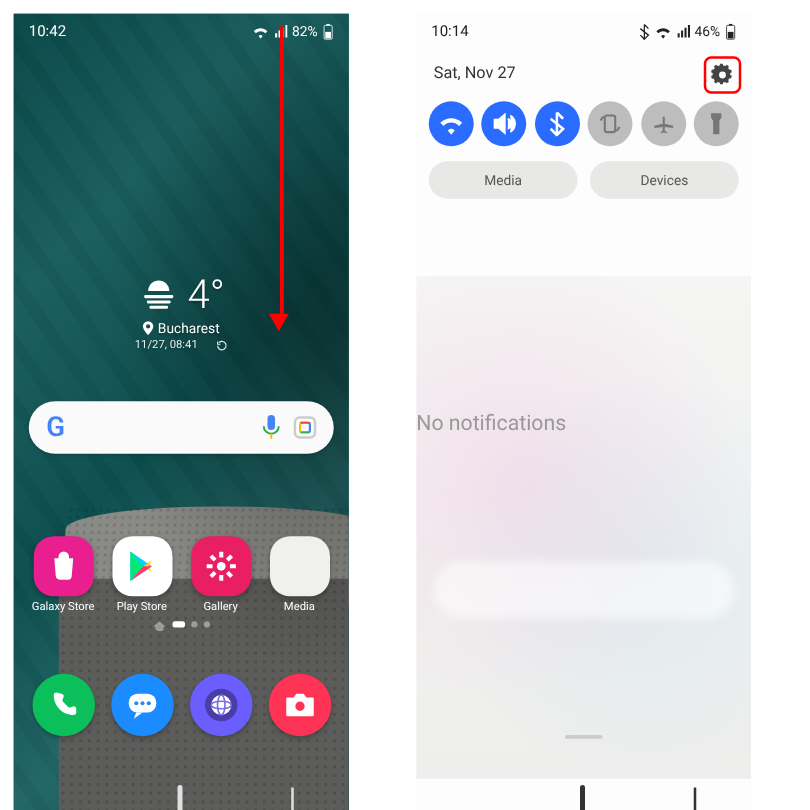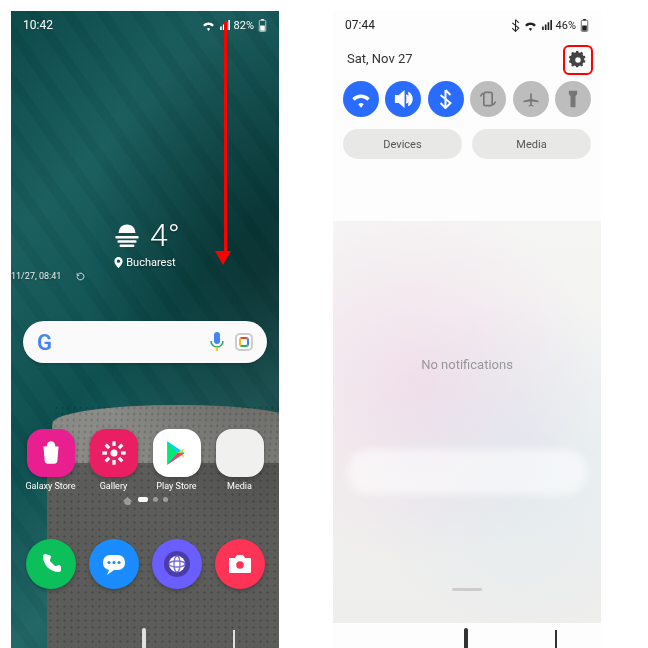--- a/index.html
+++ b/index.html
@@ -25,21 +25,21 @@
   .stat-right { display:flex; align-items:center; gap:4px; font-size:11px; }
 
   .arrow { position:absolute; left:210px; top:10px; z-index:6; }
   .arrow-line { width:3px; height:230px; background:#ff0000; margin:0 auto; }
   .arrow-head { width:0; height:0; border-left:8px solid transparent; border-right:8px solid transparent; border-top:14px solid #ff0000; margin-left:-6.5px; }
 
   .weather { position:absolute; top:205px; left:0; right:0; color:#fff; text-align:center; z-index:4; text-shadow:0 1px 2px rgba(0,0,0,.4); }
   .weather-main { display:flex; align-items:center; justify-content:center; gap:6px; font-size:32px; font-weight:300; }
   .fog-icon svg{width:34px;height:34px;}
   .weather-loc { font-size:11px; margin-top:2px; display:flex; align-items:center; justify-content:center; gap:3px; }
-  .weather-time { font-size:9px; opacity:.9; margin-top:2px; display:flex; align-items:center; gap:15px; }
+  .weather-time { font-size:9px; opacity:.9; margin-top:2px; display:flex; align-items:center; justify-content:center; gap:15px; }
 
   .searchbar { position:absolute; top:310px; left:12px; right:12px; height:42px; background:#fafafa; border-radius:21px; display:flex; align-items:center; padding:0 14px; z-index:4; box-shadow:0 1px 3px rgba(0,0,0,.2); }
   .g-only{font-size:22px;font-weight:600;color:#4285F4;}
   .searchbar .spacer { flex:1; }
   .mic{color:#4285F4}
   .lens{width:18px;height:18px;margin-left:10px;border-radius:5px;background:#fff;border:2px solid #ccc; position:relative;}
   .lens::after{content:"";position:absolute;inset:2px;border:2px solid transparent;border-top-color:#EA4335;border-right-color:#4285F4;border-bottom-color:#34A853;border-left-color:#FBBC05;border-radius:3px;}
 
   .apps-row { position:absolute; left:0; right:0; display:flex; justify-content:space-around; padding:0 8px; z-index:4; }
   .row1 { top:418px; }
@@ -73,21 +73,21 @@
   }
   .shade-row{position:absolute;left:14px;right:14px;bottom:160px;height:46px;background:rgba(255,255,255,.55);border-radius:22px;filter:blur(4px)}
   .date { position:absolute; top:40px; left:14px; font-size:13px; color:#333; }
   .gear-wrap { position:absolute; top:34px; right:8px; width:30px; height:30px; border:2.5px solid #ff0000; border-radius:6px; display:flex; align-items:center; justify-content:center; }
   .gear{color:#444}
   .qt { position:absolute; top:70px; left:10px; right:10px; display:flex; justify-content:space-between; }
   .qt-btn{width:36px;height:36px;border-radius:50%;display:flex;align-items:center;justify-content:center;color:#fff}
   .qt-on{background:#2a6cff}.qt-off{background:#bdbdbd;color:#777}
   .pills{position:absolute;top:118px;left:10px;right:10px;display:flex;gap:10px}
   .pill{flex:1;height:30px;background:#e8e8e6;border-radius:15px;display:flex;align-items:center;justify-content:center;font-size:11px;color:#555}
-  .nonote{position:absolute;top:346px;left:0;right:0;text-align:center;font-size:13px;color:#999}
+  .nonote{position:absolute;top:318px;left:0;right:0;text-align:left;font-size:17px;color:#999}
   .emerg{position:absolute;bottom:44px;left:0;right:0;text-align:center;font-size:10px;color:#9a9a98}
   .handle{position:absolute;bottom:64px;left:50%;width:30px;height:3px;background:#ccc;border-radius:2px;transform:translateX(-50%)}
 
   svg{display:block}
 </style>
 </head>
 <body>
 
 <div class="phone home">
   <div class="pedestal">
@@ -156,51 +156,51 @@
   </div>
 
   <div class="apps-row row1">
     <div class="app">
       <div class="app-icon ic-store">
           <svg width="26" height="26" viewBox="0 0 24 24" fill="#fff">
             <path d="M6 7h12l-1 12a2 2 0 0 1-2 2H9a2 2 0 0 1-2-2zM9 7V5a3 3 0 0 1 6 0v2" stroke="#fff" stroke-width="1.8" fill="#fff"></path>
           </svg>
         </div>
       <span>Galaxy Store</span>
+    </div>
+    <div class="app">
+      <div class="app-icon ic-play">
+          <svg width="26" height="28" viewBox="0 0 24 26">
+            <path d="M3 2l16 11L3 24z" fill="#00d4ff"></path>
+            <path d="M3 2l9.5 11L3 24z" fill="#00e878"></path>
+            <path d="M12.5 13L19 8.5l-2.5 4.5 2.5 4.5z" fill="#ffce00"></path>
+            <path d="M12.5 13L3 24l16-11z" fill="#ff3a6e"></path>
+          </svg>
+        </div>
+      <span>Play Store</span>
     </div>
     <div class="app">
       <div class="app-icon ic-gallery">
           <svg width="28" height="28" viewBox="0 0 24 24" fill="#fff">
             <circle cx="12" cy="12" r="3"></circle>
             <g stroke="#fff" stroke-width="2.8">
               <line x1="12" y1="2" x2="12" y2="6"></line>
               <line x1="12" y1="18" x2="12" y2="22"></line>
               <line x1="2" y1="12" x2="6" y2="12"></line>
               <line x1="18" y1="12" x2="22" y2="12"></line>
               <line x1="4.9" y1="4.9" x2="7.8" y2="7.8"></line>
               <line x1="16.2" y1="16.2" x2="19.1" y2="19.1"></line>
               <line x1="4.9" y1="19.1" x2="7.8" y2="16.2"></line>
               <line x1="16.2" y1="7.8" x2="19.1" y2="4.9"></line>
             </g>
           </svg>
         </div>
       <span>Gallery</span>
     </div>
     <div class="app">
-      <div class="app-icon ic-play">
-          <svg width="26" height="28" viewBox="0 0 24 26">
-            <path d="M3 2l16 11L3 24z" fill="#00d4ff"></path>
-            <path d="M3 2l9.5 11L3 24z" fill="#00e878"></path>
-            <path d="M12.5 13L19 8.5l-2.5 4.5 2.5 4.5z" fill="#ffce00"></path>
-            <path d="M12.5 13L3 24l16-11z" fill="#ff3a6e"></path>
-          </svg>
-        </div>
-      <span>Play Store</span>
-    </div>
-    <div class="app">
       <div class="app-icon ic-google">
         <div style="background:#ea4335"></div>
           <div style="background:#fbbc05"></div>
           <div style="background:#4285f4"></div>
         <div style="background:#34a853"></div>
           <div style="background:#ea4335"></div>
           <div style="background:#4285f4"></div>
         <div style="background:#fbbc05"></div>
           <div style="background:#34a853"></div>
           <div style="background:#ea4335"></div>
@@ -261,21 +261,21 @@
     <span><span class="nav-home"></span></span>
     <span><span class="nav-back"></span></span>
   </div>
 </div>
 
 <div class="phone shade">
   <div class="shade-blur"></div>
   <div class="shade-row"></div>
 
   <div class="statusbar dark">
-    <span>07:44</span>
+    <span>10:14</span>
     <span class="stat-right">
       <svg width="9" height="13" viewBox="0 0 12 20" fill="none" stroke="currentColor" stroke-width="1.6">
           <path d="M6 1v18l5-5-10-8m10 0L6 1m0 18L1 14"></path>
         </svg>
       <svg width="13" height="11" viewBox="0 0 24 20" fill="currentColor">
           <path d="M12 20l-3-4c1-1 2-1.4 3-1.4s2 .4 3 1.4zM5 12l-3-3c3-3 6.5-4.4 10-4.4S19 6 22 9l-3 3c-2-2-4.3-3-7-3s-5 1-7 3z"></path>
         </svg>
       <svg width="11" height="11" viewBox="0 0 20 20" fill="currentColor">
           <path d="M2 18h3v-6H2zM7 18h3V8H7zM12 18h3V4h-3zM17 18h3V0h-3z"></path>
         </svg>
@@ -323,22 +323,22 @@
         </svg>
       </div>
     <div class="qt-btn qt-off">
         <svg width="16" height="20" viewBox="0 0 18 24" fill="currentColor">
           <path d="M4 2h10v4l-2 3v12a1 1 0 0 1-1 1H7a1 1 0 0 1-1-1V9L4 6zM8 13h2v3H8z"></path>
         </svg>
       </div>
   </div>
 
   <div class="pills">
+    <div class="pill">Media</div>
     <div class="pill">Devices</div>
-    <div class="pill">Media</div>
   </div>
 
   <div class="nonote">No notifications</div>
   <div class="handle"></div>
 
   <div class="navbar darknav">
     <span><span class="nav-recent"></span></span>
     <span><span class="nav-home"></span></span>
     <span><span class="nav-back"></span></span>
   </div>

